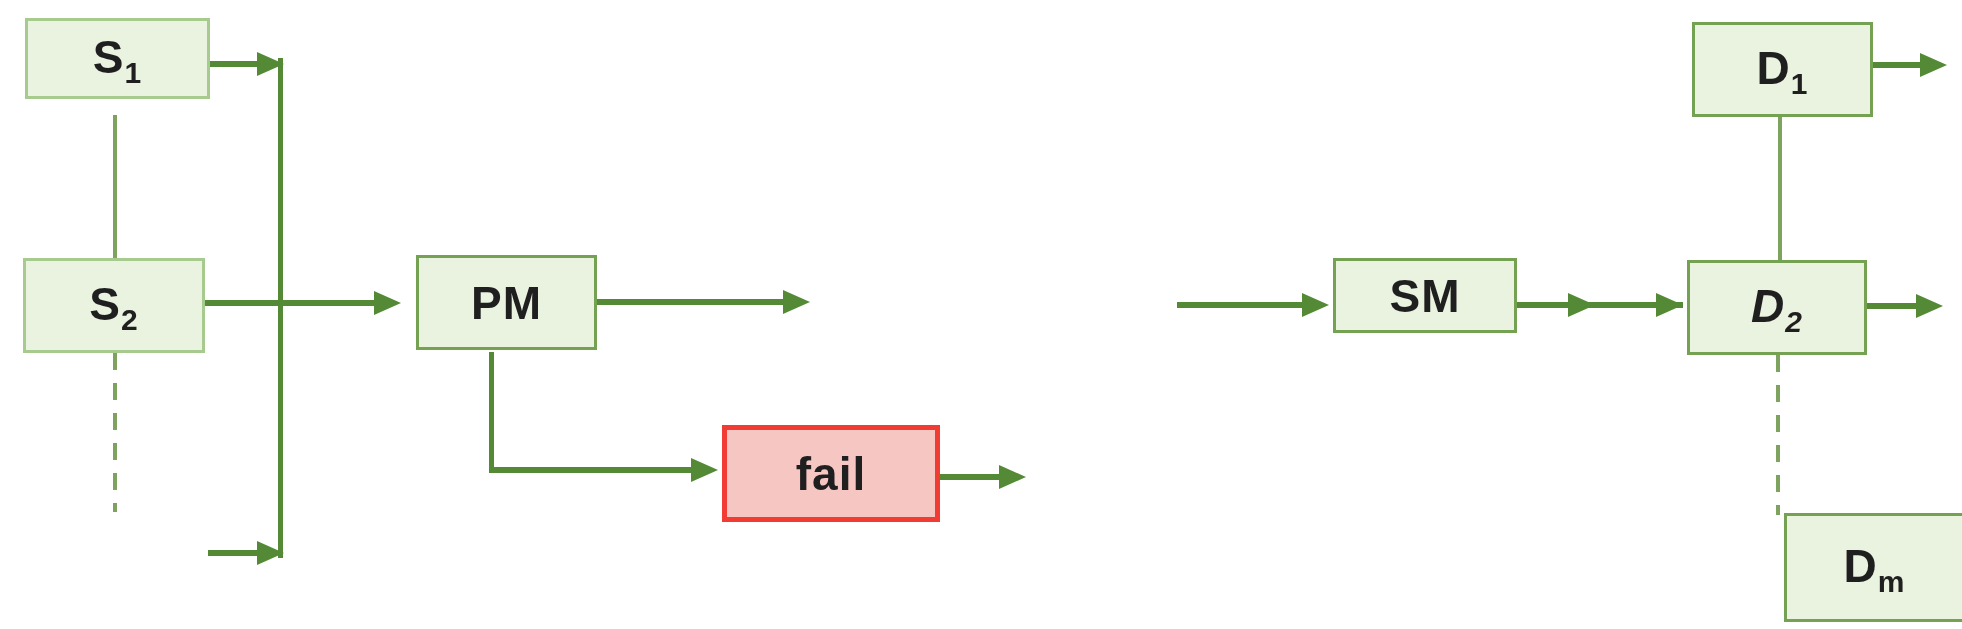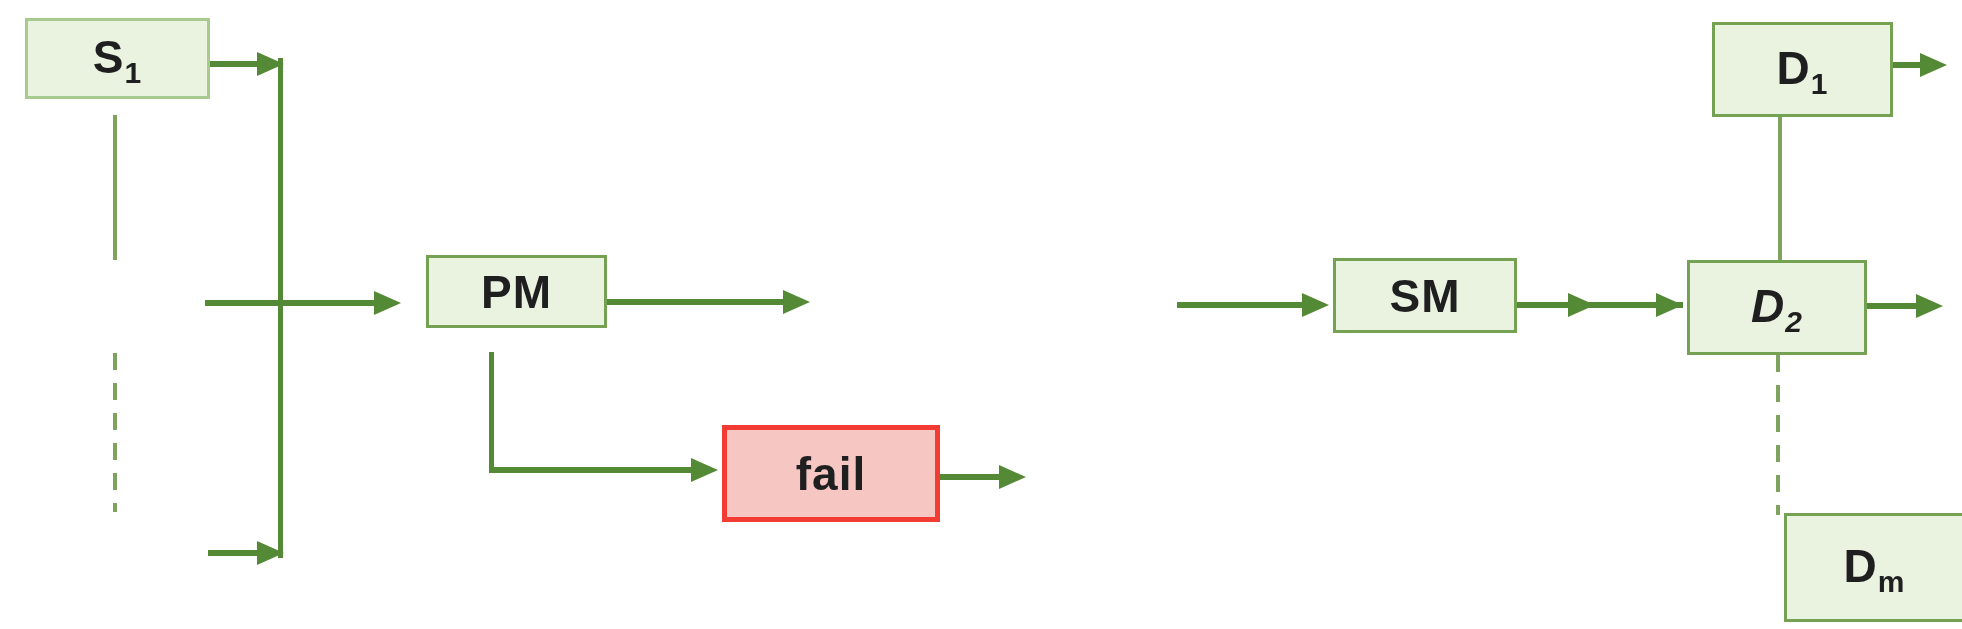--- a/index.html
+++ b/index.html
@@ -94,36 +94,39 @@
   <div class="hline" style="left:1867px;top:303px;width:52px;"></div>
   <div class="arrowhead" style="left:1916px;top:294px;"></div>
 
   <div class="hline" style="left:1873px;top:560px;width:50px;"></div>
   <div class="arrowhead" style="left:1920px;top:551px;"></div>
 
   <div class="node source" style="left:25px;top:18px;width:185px;height:81px;">
     <span><span>S</span><span class="nsub">1</span></span>
   </div>
 
+  <div class="node source" style="left:23px;top:258px;width:182px;height:95px;">
+    <span><span>S</span><span class="nsub">2</span></span>
+  </div>
 
 
-  <div class="node" style="left:426px;top:255px;width:181px;height:73px;">
+  <div class="node" style="left:416px;top:255px;width:181px;height:95px;">
     <span>PM</span>
   </div>
 
 
   <div class="node" style="left:1333px;top:258px;width:184px;height:75px;">
     <span>SM</span>
   </div>
 
   <div class="node fail" style="left:722px;top:425px;width:218px;height:97px;text-align:right;">
     <span>fail</span>
   </div>
 
-  <div class="node" style="left:1692px;top:22px;width:181px;height:95px;margin-left:20px;">
+  <div class="node" style="left:1692px;top:22px;width:181px;height:95px;">
     <span><span>D</span><span class="nsub">1</span></span>
   </div>
 
   <div class="node" style="left:1687px;top:260px;width:180px;height:95px;font-style:italic;">
     <span><span>D</span><span class="nsub">2</span></span>
   </div>
 
   <div class="node" style="left:1784px;top:513px;width:181px;height:109px;">
     <span><span>D</span><span class="nsub">m</span></span>
   </div>

